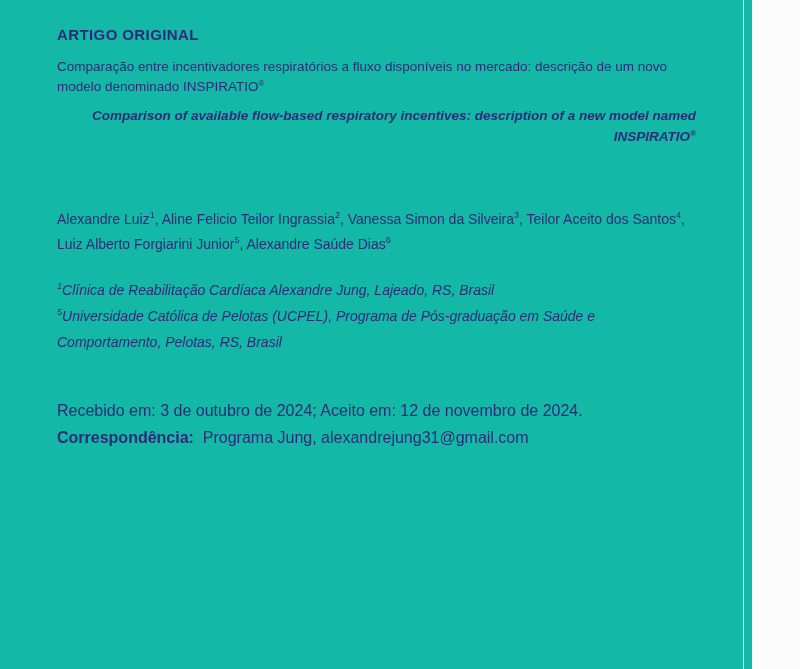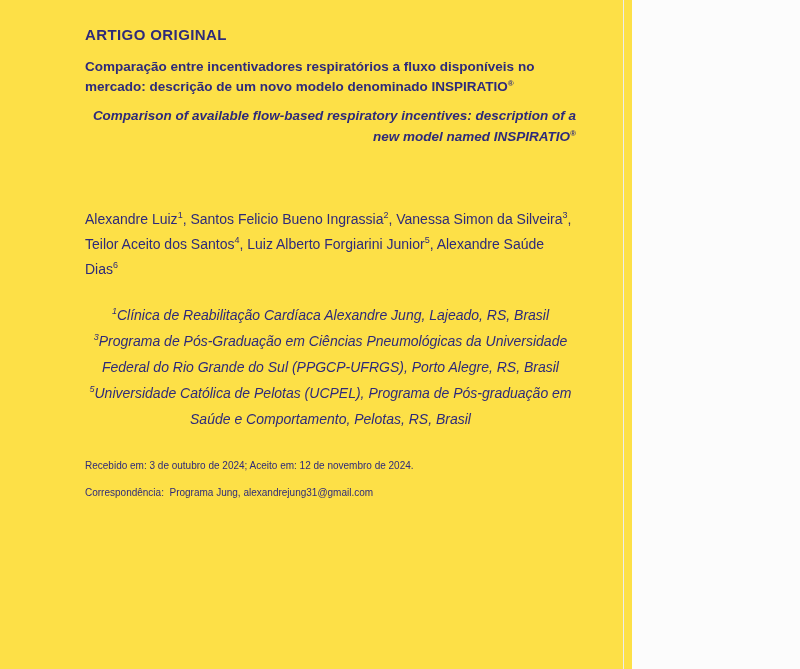--- a/index.html
+++ b/index.html
@@ -2,28 +2,27 @@
 <html lang="pt"><head>
 <meta charset="utf-8">
 <style>
   html, body {
     margin: 0;
     padding: 0;
     background: #fcfcfc;
   }
   .page {
     position: relative;
-    width: 632px;
+    width: 752px;
     height: 669px;
-    background: #fde047;
+    background: #14b8a6;
     color: #2e2a7a;
     font-family: "Liberation Sans", sans-serif;
     overflow: hidden;
     box-sizing: border-box;
-    padding-left: 28px;
   }
   
   .page::after {
     content: "";
     position: absolute;
     right: 8px;
     top: 0;
     bottom: 0;
     width: 1px;
     background: #ececec;
@@ -33,21 +32,21 @@
     padding: 26px 56px 24px 57px;
   }
   .section-label {
     font-weight: bold;
     font-size: 15px;
     line-height: 18px;
     letter-spacing: 0.4px;
     margin-bottom: 13px;
   }
   .title-pt {
-    font-weight: bold;
+    font-weight: normal;
     font-size: 13.5px;
     line-height: 20px;
     margin-bottom: 8px;
   }
   .title-en {
     font-weight: bold;
     font-style: italic;
     font-size: 13.5px;
     line-height: 21px;
     text-align: right;
@@ -66,49 +65,48 @@
   .affiliations sup {
     font-size: 9px;
     line-height: 0;
   }
   .affiliations {
     margin-top: 20px;
     font-style: italic;
     font-size: 14px;
     line-height: 26px;
   }
-  .affiliation-item { margin: 0; text-align: center; }
+  .affiliation-item { margin: 0; }
   .footer {
-    margin-top: 20px;
-    font-size: 10px;
+    margin-top: 42px;
+    font-size: 16px;
     line-height: 27px;
   }
-  .bold-label { font-weight: normal; }
+  .bold-label { font-weight: bold; }
   .email-link {
     color: #2e2a7a;
     cursor: pointer;
   }
 </style>
 </head>
 <body>
 
 <div class="page">
   <div class="content">
 
     <div class="section-label">ARTIGO ORIGINAL</div>
 
     <div class="title-pt"><span>Comparação entre incentivadores respiratórios a fluxo disponíveis no mercado: descrição de um novo modelo denominado INSPIRATIO</span><span class="reg-mark">®</span></div>
 
     <div class="title-en"><span>Comparison of available flow-based respiratory incentives: description of a new model named INSPIRATIO</span><span class="reg-mark">®</span></div>
 
-    <div class="authors"><span>Alexandre Luiz</span><sup>1</sup><span>, </span><span>Santos Felicio Bueno Ingrassia</span><sup>2</sup><span>, </span><span>Vanessa Simon da Silveira</span><sup>3</sup><span>, </span><span>Teilor Aceito dos Santos</span><sup>4</sup><span>, </span><span>Luiz Alberto Forgiarini Junior</span><sup>5</sup><span>, </span><span>Alexandre Saúde Dias</span><sup>6</sup></div>
+    <div class="authors"><span>Alexandre Luiz</span><sup>1</sup><span>, </span><span>Aline Felicio Teilor Ingrassia</span><sup>2</sup><span>, </span><span>Vanessa Simon da Silveira</span><sup>3</sup><span>, </span><span>Teilor Aceito dos Santos</span><sup>4</sup><span>, </span><span>Luiz Alberto Forgiarini Junior</span><sup>5</sup><span>, </span><span>Alexandre Saúde Dias</span><sup>6</sup></div>
 
     <div class="affiliations">
       <p class="affiliation-item"><sup>1</sup><span>Clínica de Reabilitação Cardíaca Alexandre Jung, Lajeado, RS, Brasil</span></p>
-      <p class="affiliation-item"><sup>3</sup><span>Programa de Pós-Graduação em Ciências Pneumológicas da Universidade Federal do Rio Grande do Sul (PPGCP-UFRGS), Porto Alegre, RS, Brasil</span></p>
       <p class="affiliation-item"><sup>5</sup><span>Universidade Católica de Pelotas (UCPEL), Programa de Pós-graduação em Saúde e Comportamento, Pelotas, RS, Brasil</span></p>
     </div>
 
     <div class="footer">
       <div>Recebido em: 3 de outubro de 2024; Aceito em: 12 de novembro de 2024.</div>
       <div><span class="bold-label">Correspondência:</span>&nbsp; <span>Programa Jung,</span> <a class="email-link">alexandrejung31@gmail.com</a></div>
     </div>
 
   </div>
 </div>

